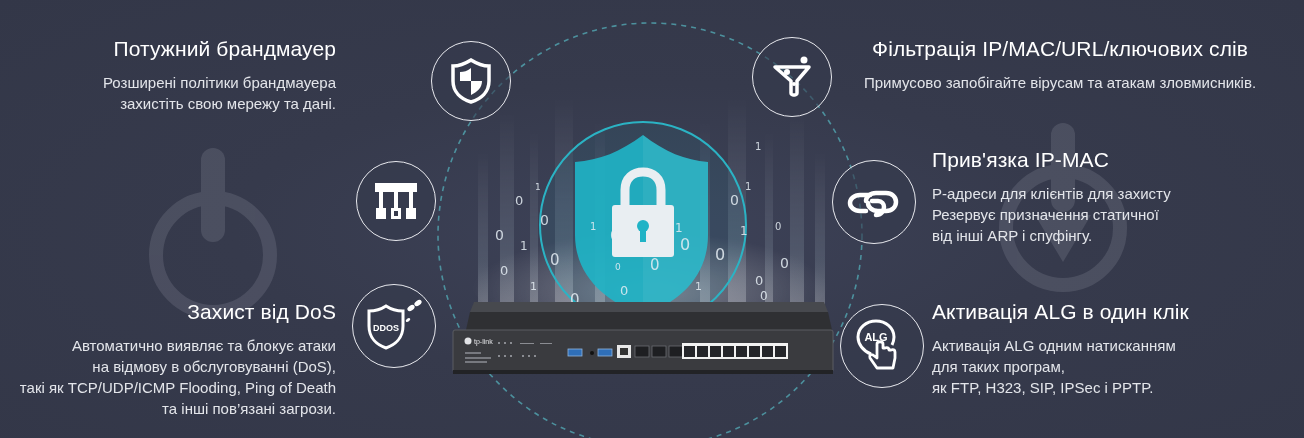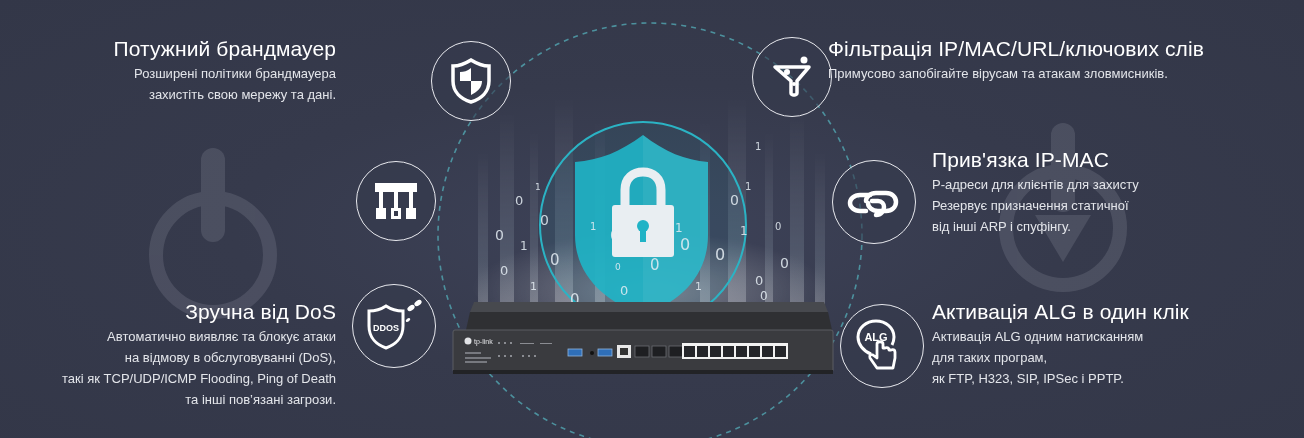--- a/index.html
+++ b/index.html
@@ -10,21 +10,21 @@
     color: #f2f3f6;
     position: relative;
   }
   .stage { position: absolute; left: 0; top: 0; width: 1304px; height: 438px; overflow: hidden;
     background: radial-gradient(ellipse at 650px 230px, #3d4258 0%, #363a4c 45%, #333748 100%);
   }
   .bg-svg { position: absolute; left: 0; top: 0; width: 1304px; height: 438px; }
 
   .feature { position: absolute; }
   .feature .title { font-size: 21px; font-weight: normal; color: #ffffff; letter-spacing: 0.1px; white-space: nowrap; }
-  .feature .desc { font-size: 13px; line-height: 21px; color: #e3e5ea; margin-top: 2px; white-space: nowrap; }
+  .feature .desc { font-size: 15px; line-height: 21px; color: #e3e5ea; margin-top: 11px; white-space: nowrap; }
   .feature.left { text-align: right; }
   .feature.right { text-align: left; }
   .desc .line { display: block; }
 
   .icon-circle {
     position: absolute; width: 80px; height: 80px; border-radius: 50%;
     border: 1.5px solid #e8e9ee; box-sizing: border-box;
     display: flex; align-items: center; justify-content: center;
     background: rgba(54,58,76,0.6);
   }
@@ -197,21 +197,21 @@
       <rect x="21" y="10" width="4" height="18" fill="#fff"></rect>
       <rect x="36" y="10" width="4" height="18" fill="#fff"></rect>
       <rect x="3" y="27" width="10" height="11" fill="#fff"></rect>
       <rect x="18" y="27" width="10" height="11" fill="#fff"></rect>
       <rect x="21" y="30" width="4" height="5" fill="#363a4c"></rect>
       <rect x="33" y="27" width="10" height="11" fill="#fff"></rect>
     </svg>
   </div>
 
   <div class="feature left" style="right: 968px; top: 300px;">
-    <div class="title">Зручна від DoS</div>
+    <div class="title">Захист від DoS</div>
     <div class="desc">
       <span class="line">Автоматично виявляє та блокує атаки</span>
       <span class="line">на відмову в обслуговуванні (DoS),</span>
       <span class="line">такі як TCP/UDP/ICMP Flooding, Ping of Death</span>
       <span class="line">та інші пов’язані загрози.</span>
     </div>
   </div>
   <div class="icon-circle" style="left: 352px; top: 284px; width: 84px; height: 84px;">
     <svg width="60" height="56" viewBox="0 0 60 56">
       <path d="M22 8 C16 12 10 13 5 13 L5 28 C5 40 13 47 22 50 C31 47 39 40 39 28 L39 13 C34 13 28 12 22 8 Z" fill="none" stroke="#fff" stroke-width="3"></path>
@@ -223,21 +223,21 @@
   </div>
 
   <div class="icon-circle" style="left: 752px; top: 37px;">
     <svg width="44" height="44" viewBox="0 0 44 44">
       <path d="M5 12 L39 12 L27 26 L27 38 C27 39 26 40 25 40 L23 40 C22 40 21 39 21 38 L21 26 Z" fill="none" stroke="#fff" stroke-width="3.5" stroke-linejoin="round"></path>
       <circle cx="34" cy="5" r="3.5" fill="#fff"></circle>
       <circle cx="17" cy="17" r="3" fill="#fff"></circle>
       <circle cx="24" cy="29" r="2" fill="#fff"></circle>
     </svg>
   </div>
-  <div class="feature right" style="left: 828px; top: 37px;">
+  <div class="feature right" style="left: 864px; top: 37px; text-align: center;">
     <div class="title">Фільтрація IP/MAC/URL/ключових слів</div>
     <div class="desc">
       <span class="line">Примусово запобігайте вірусам та атакам зловмисників.</span>
     </div>
   </div>
 
   <div class="icon-circle" style="left: 832px; top: 160px; width: 84px; height: 84px;">
     <svg width="56" height="40" viewBox="0 0 56 40">
       <path d="M24 13 L14 13 C8 13 4 17 4 21 C4 25 8 29 14 29 L20 29" fill="none" stroke="#fff" stroke-width="4.5" stroke-linecap="round"></path>
       <path d="M20 19 C20 15 24 11 30 11 L40 11 C46 11 50 15 50 20 C50 25 46 29 40 29 L32 29 C26 29 22 25 22 21" fill="none" stroke="#fff" stroke-width="4.5" stroke-linecap="round"></path>

